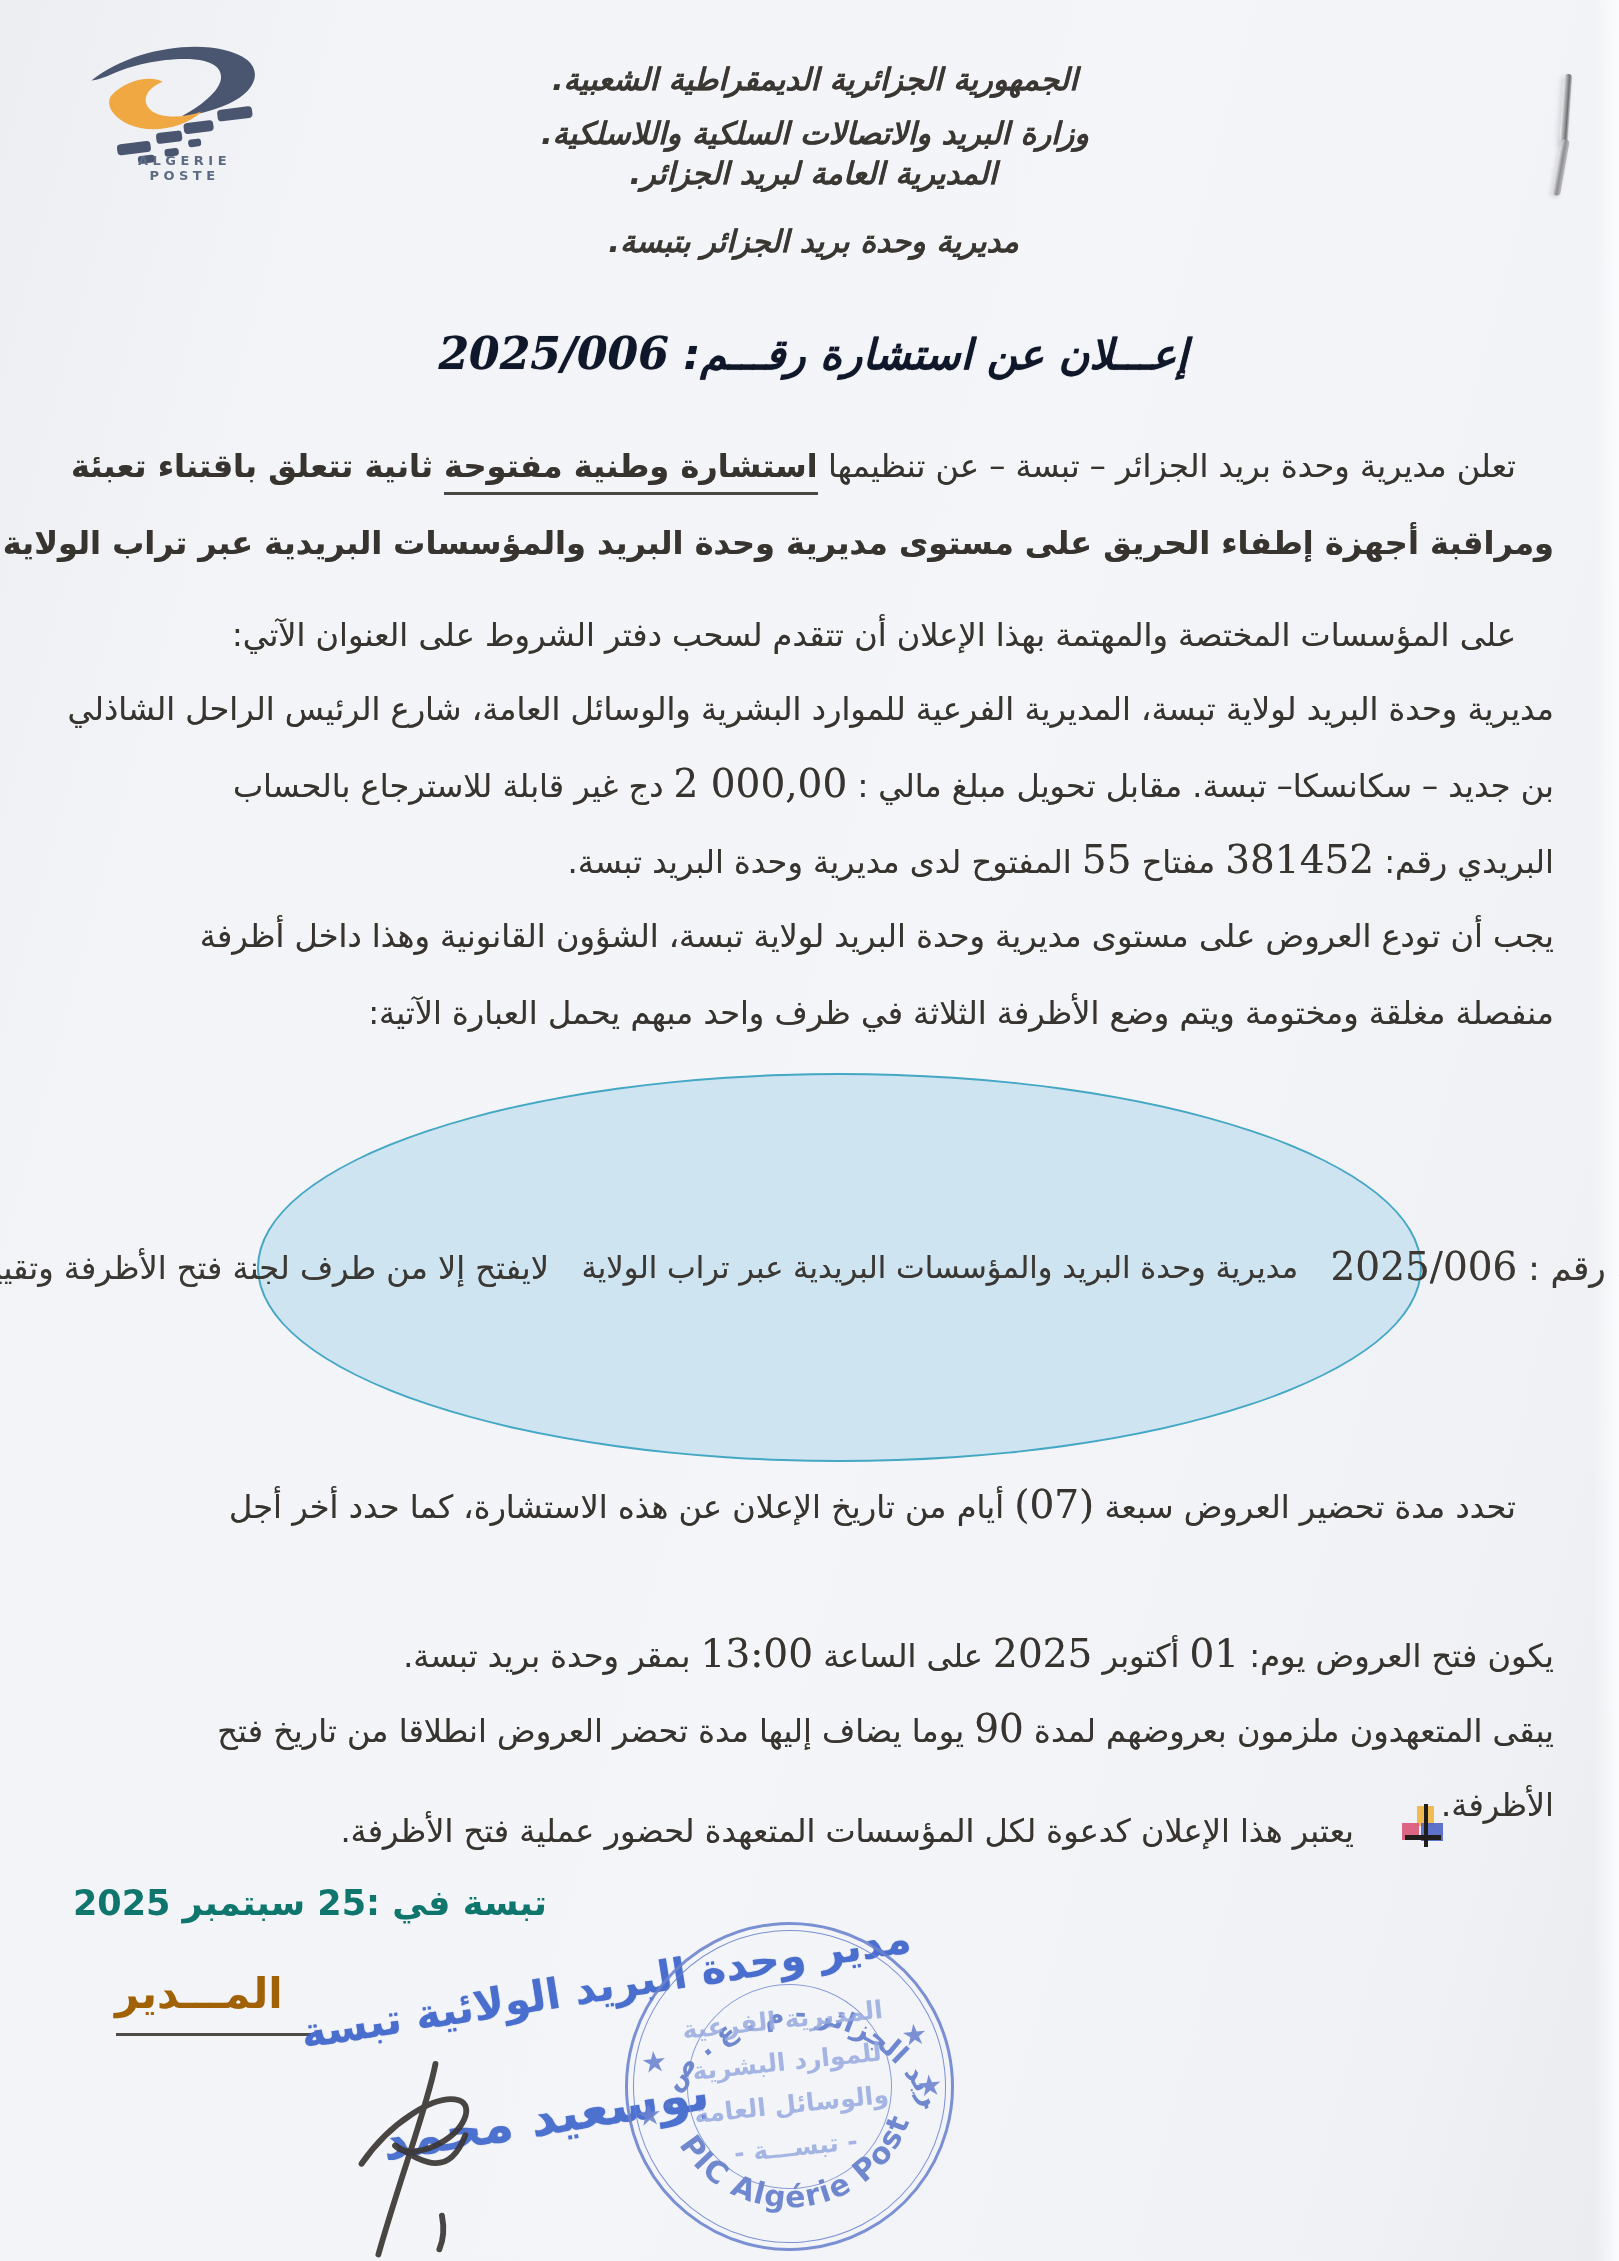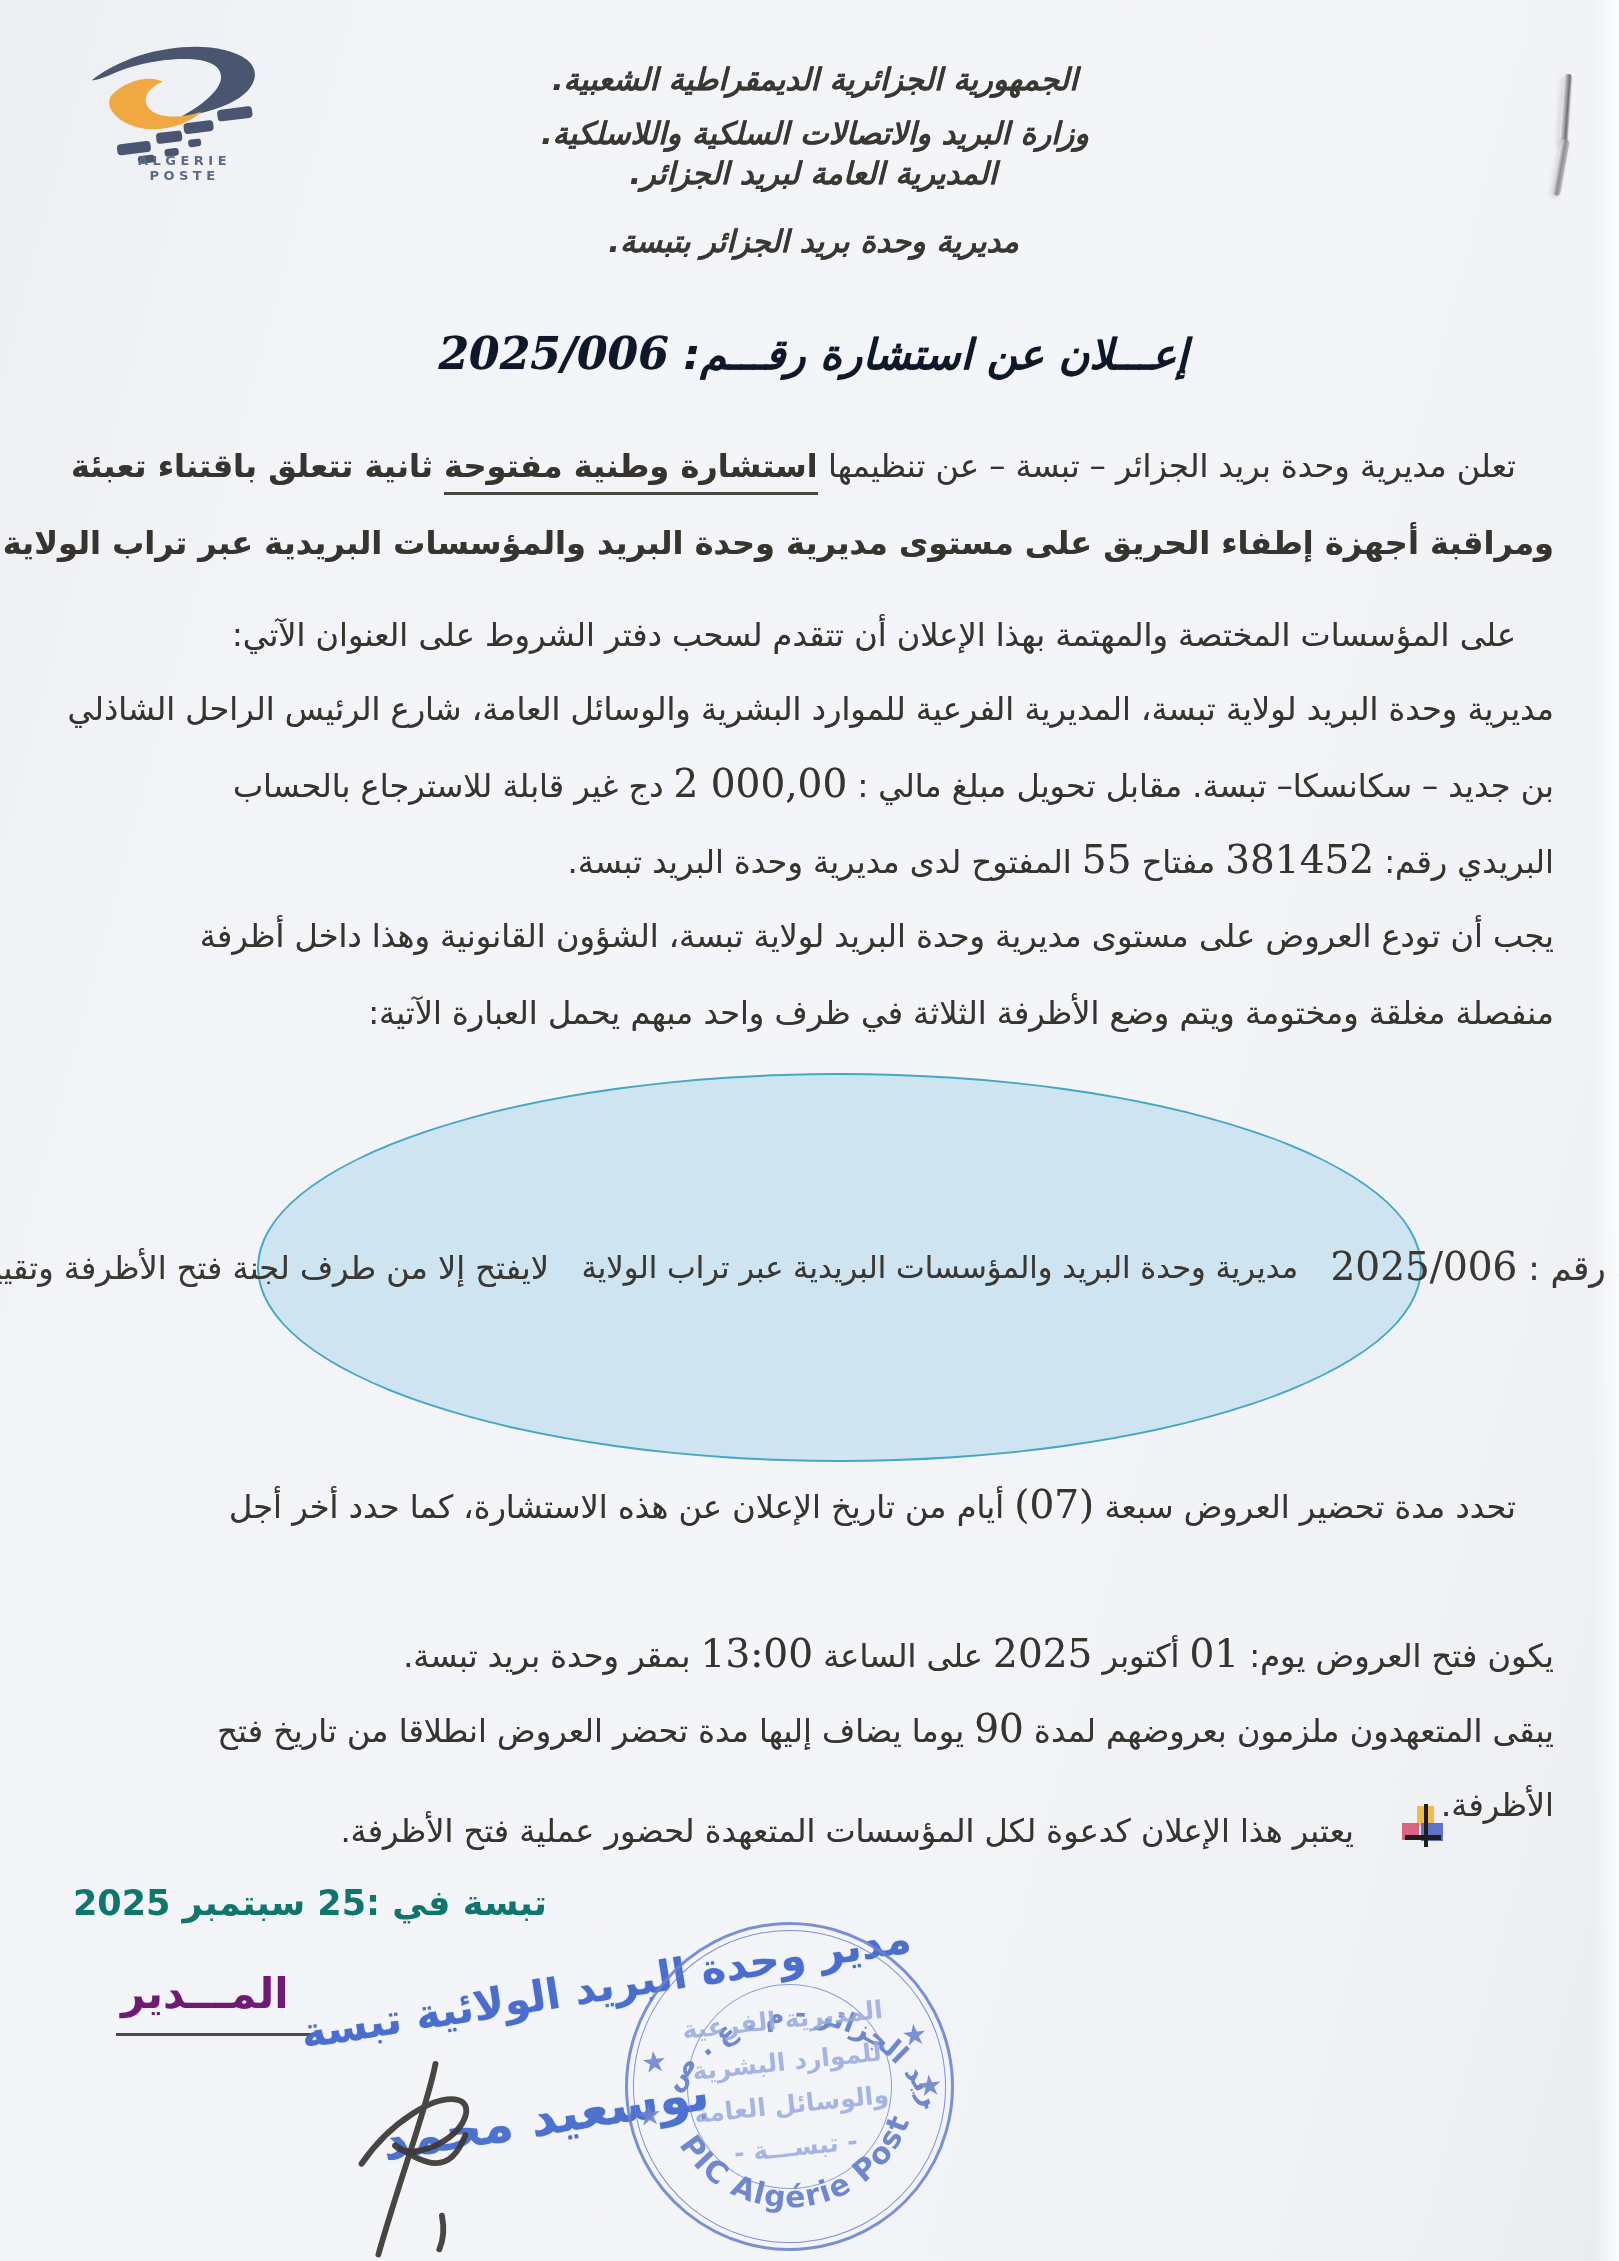--- a/index.html
+++ b/index.html
@@ -56,21 +56,21 @@
   .flag{position:absolute;right:173px;top:1805px;width:40px;height:43px;}
   .flag .fy{position:absolute;left:11px;top:1.3px;width:17px;height:19.5px;background:#f0b53f;opacity:.9;}
   .flag .fr{position:absolute;left:-3.9px;top:18px;width:17px;height:17px;background:#da5578;opacity:.9;}
   .flag .fb{position:absolute;left:15px;top:18px;width:22px;height:18px;background:#5068c6;opacity:.92;}
   .flag .fv{position:absolute;left:17.5px;top:-1.3px;width:4.5px;height:43px;background:#1f1e1d;}
   .flag .fh{position:absolute;left:-1.3px;top:30px;width:36px;height:4.5px;background:#1f1e1d;}
   .p8line{right:265px;top:1812px;}
 
   
   .date{position:absolute;left:73px;top:1883px;white-space:nowrap;direction:rtl;font-weight:bold;font-size:35px;color:#0f766e;}
-  .director{position:absolute;left:121px;top:1969px;white-space:nowrap;direction:rtl;font-weight:bold;font-size:42px;color:#701a75;letter-spacing:1.3px;}
+  .director{position:absolute;left:115px;top:1969px;white-space:nowrap;direction:rtl;font-weight:bold;font-size:42px;color:#a16207;letter-spacing:1.3px;}
   .director-line{position:absolute;left:116px;top:2033px;width:195px;height:3.2px;background:#4f4c47;}
 
   
   .nstamp1{position:absolute;left:305px;top:2009px;white-space:nowrap;direction:rtl;
     font-size:42px;font-weight:bold;color:#3c63cb;transform:rotate(-9deg);transform-origin:left bottom;
     opacity:.92;text-shadow:0 0 1.3px rgba(60,99,203,.45);}
   .nstamp2{position:absolute;left:387px;top:2113px;white-space:nowrap;direction:rtl;
     font-size:51px;font-weight:bold;color:#3c63cb;transform:rotate(-9deg);transform-origin:left bottom;
     opacity:.9;text-shadow:0 0 1.3px rgba(60,99,203,.45);}
 

